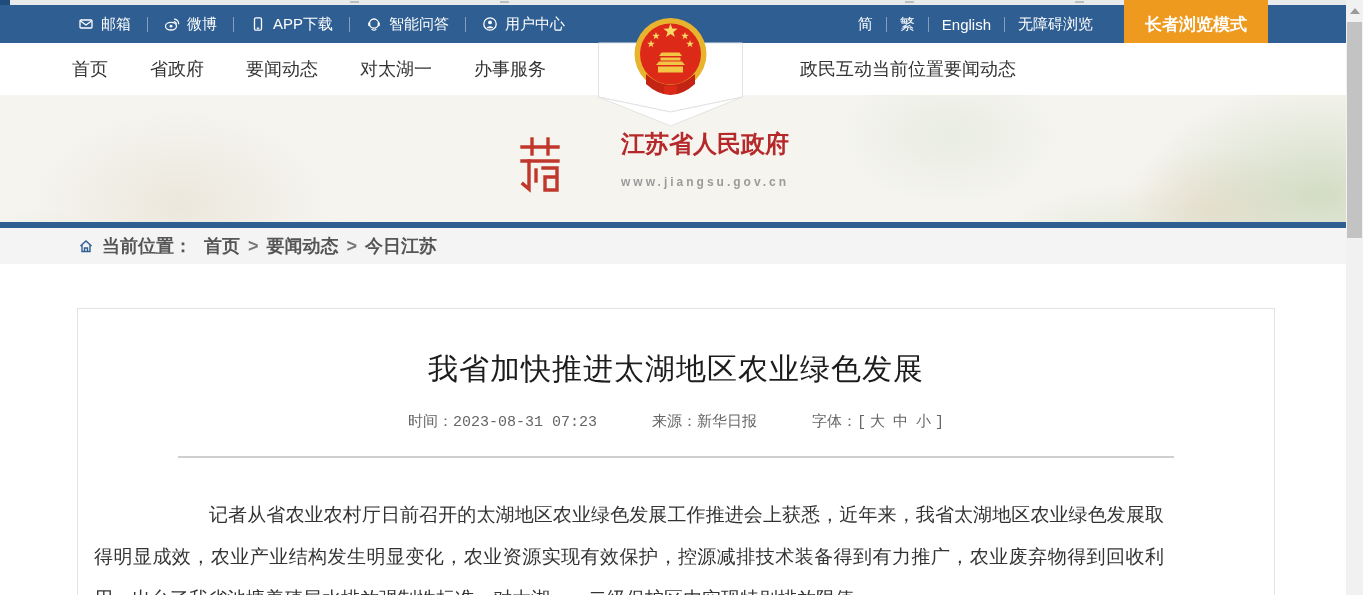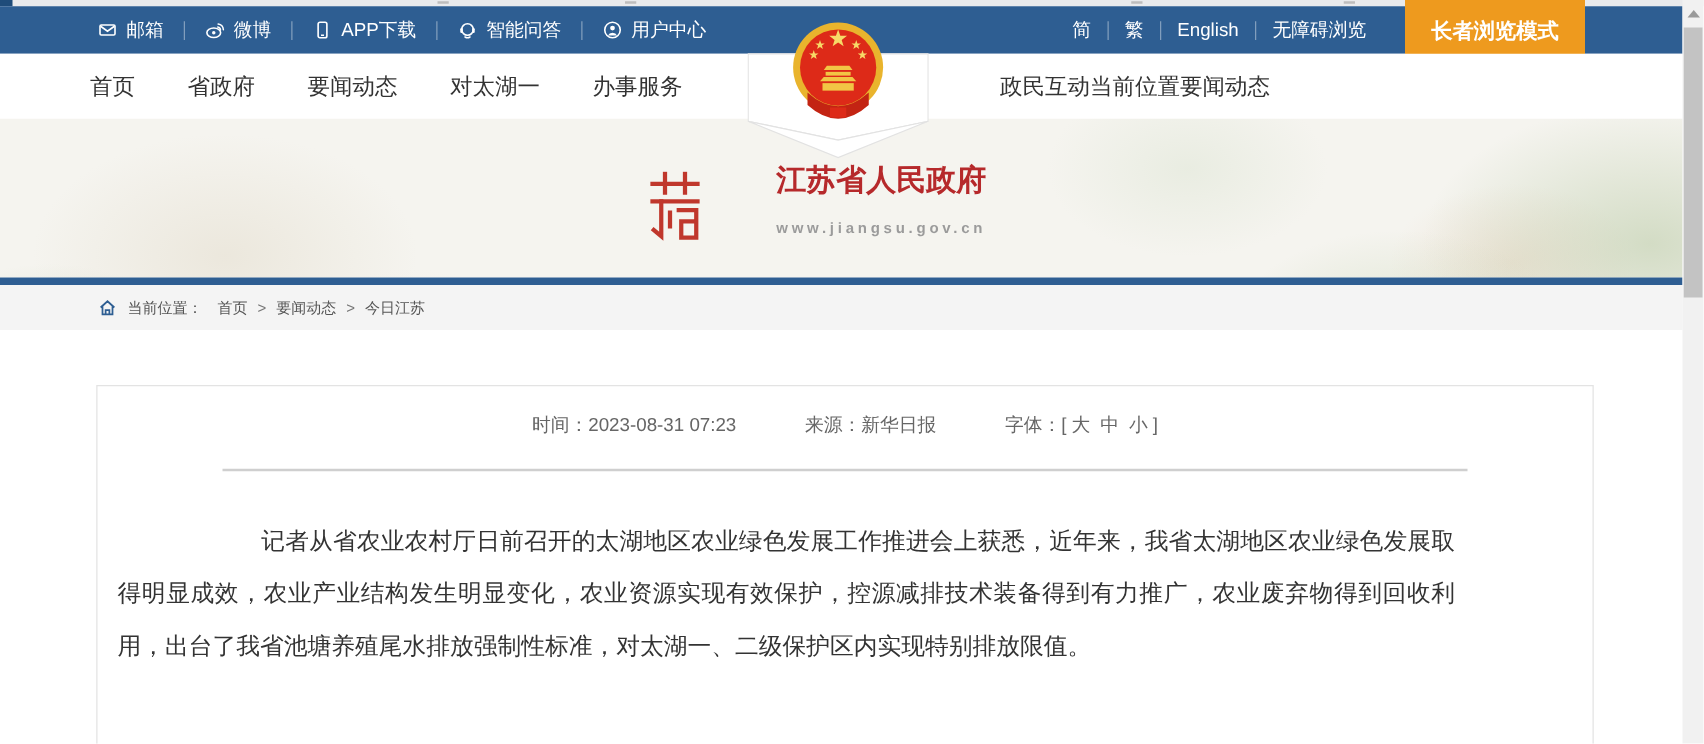--- a/index.html
+++ b/index.html
@@ -75,41 +75,41 @@
   .search-input {
     flex:1; border:none; background:transparent; outline:none;
     font-size:16px; color:#555; padding:0 10px 0 22px; font-family:inherit;
   }
   .search-input::placeholder { color:#8a8a8a; opacity:1; }
   .search-btn { width:46px; height:100%; background:transparent; border:none; cursor:pointer; display:flex; align-items:center; justify-content:center; }
 
   
   .breadcrumb {
     position:absolute; left:0; top:228px; width:1346px; height:36px; background:#f4f4f4;
-    display:flex; align-items:center; font-size:12px; color:#555;
+    display:flex; align-items:center; font-size:18px; color:#555;font-weight:bold;
   }
   .bc-home { margin-left:78px; margin-right:8px; display:flex; align-items:center; }
   .bc-prefix { margin-right:6px; }
   .bc-link { color:#555; cursor:pointer; margin:0 6px; }
   .bc-sep { color:#777; margin:0 2px; }
 
   
   .card {
     position:absolute; left:77px; top:308px; width:1198px; height:330px;
     background:#fff; border:1px solid #e3e3e3;
   }
   .art-title {
     margin-top:40px; text-align:center; font-size:30px; font-weight:500;
     color:#1c1c1c; letter-spacing:1px;
   }
   .art-meta {
     margin-top:22px; display:flex; justify-content:center; align-items:center; gap:55px;
     font-size:15px; color:#666;
   }
-  .meta-item { white-space:nowrap; }
+  .meta-item { white-space:nowrap;font-family:Liberation Mono, monospace; }
   .font-size-ctrl { cursor:pointer; margin:0 4px; }
   .art-divider { margin:25px 100px 0 100px; height:2px; background:#cfcfcf; }
   .art-body {
     margin:36px 110px 0 16px; font-size:19px; color:#333; line-height:42px;
     text-align:justify; text-indent:115px;
   }
 
   
   .scrollbar { position:absolute; left:1346px; top:0; width:17px; height:595px; background:#f1f1f1; }
   .sb-up {
@@ -255,20 +255,21 @@
     </span>
     <span class="bc-prefix">当前位置：</span>
     <a class="bc-link">首页</a>
     <span class="bc-sep">&gt;</span>
     <a class="bc-link">要闻动态</a>
     <span class="bc-sep">&gt;</span>
     <a class="bc-link">今日江苏</a>
   </div>
 
   <div class="card">
+    <h1 class="art-title">我省加快推进太湖地区农业绿色发展</h1>
     <div class="art-meta">
       <span class="meta-item"><span>时间：</span><span>2023-08-31 07:23</span></span>
       <span class="meta-item"><span>来源：</span><span>新华日报</span></span>
       <span class="meta-item"><span>字体：[</span><a class="font-size-ctrl">大</a><a class="font-size-ctrl">中</a><a class="font-size-ctrl">小</a><span>]</span></span>
     </div>
     <div class="art-divider"></div>
     <p class="art-body">记者从省农业农村厅日前召开的太湖地区农业绿色发展工作推进会上获悉，近年来，我省太湖地区农业绿色发展取得明显成效，农业产业结构发生明显变化，农业资源实现有效保护，控源减排技术装备得到有力推广，农业废弃物得到回收利用，出台了我省池塘养殖尾水排放强制性标准，对太湖一、二级保护区内实现特别排放限值。</p>
   </div>
 
   <div class="scrollbar">

